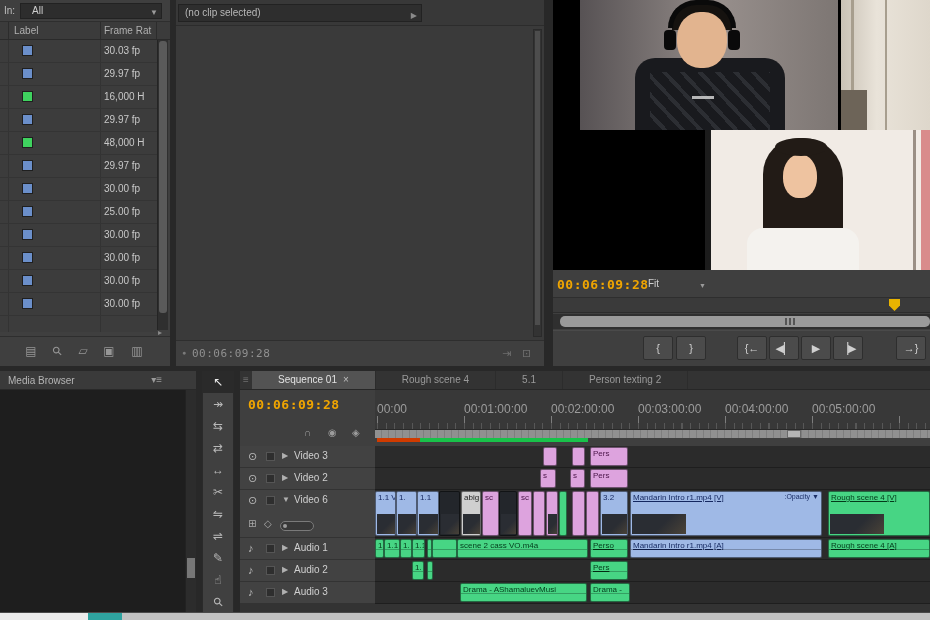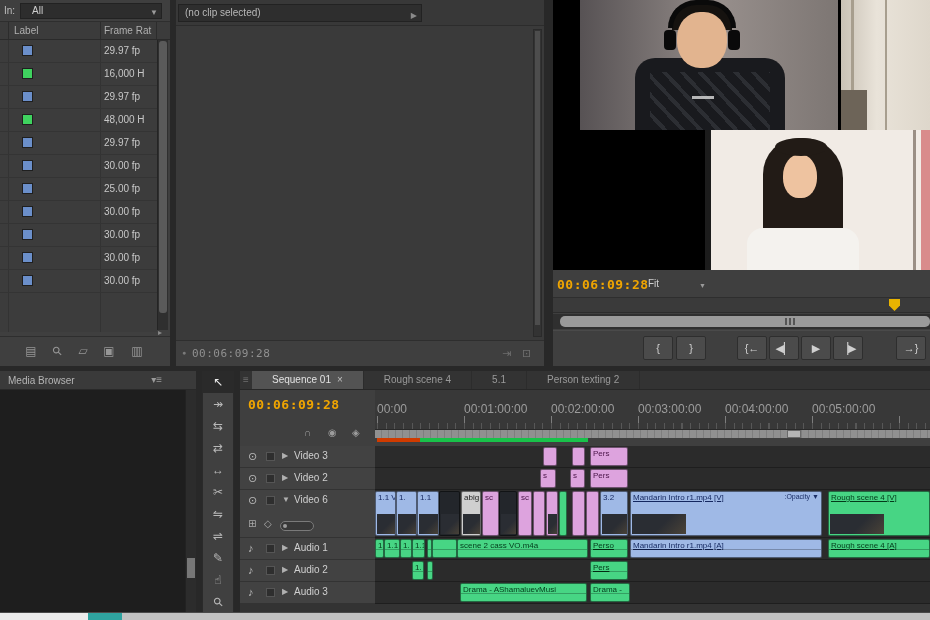--- a/index.html
+++ b/index.html
@@ -97,21 +97,21 @@
   
   #tools-panel{left:202px;top:371px;width:32px;height:241px;background:#404040;border-left:1px solid #2a2a2a;border-right:1px solid #2a2a2a;overflow:hidden}
   .tool{height:22px;line-height:22px;text-align:center;color:#b8b8b8;font-size:12px}
   .tool.active{background:#2a2a2a;color:#ececec}
   .rot{display:inline-block;transform:rotate(-45deg)}
 
   
   #timeline-panel{left:240px;top:371px;width:690px;height:241px;background:#3f3f3f;overflow:hidden}
   .tl-tabs{position:absolute;left:0;top:0;width:100%;height:19px;background:#333;border-bottom:1px solid #272727;display:flex}
   .tl-grip{width:12px;text-align:center;color:#6f6f6f;line-height:18px}
-  .tab{padding:0 20px;line-height:18px;color:#9a9a9a;border-right:1px solid #2c2c2c;white-space:nowrap}
+  .tab{padding:0 26px;line-height:18px;color:#9a9a9a;border-right:1px solid #2c2c2c;white-space:nowrap}
   .tab.active{background:#535353;color:#e2e2e2}
   .tab .tab-close{margin-left:6px;color:#bdbdbd}
   .tl-timecode{position:absolute;left:8px;top:26px;font-size:13px}
   .tl-ico{position:absolute;top:56px;font-size:10px;color:#9c9c9c}
   .tl-ruler{position:absolute;left:135px;top:19px;width:555px;height:40px;background:#383838;border-bottom:1px solid #2a2a2a}
   .ruler-label{position:absolute;top:12px;font-size:12px;color:#9c9c9c;white-space:nowrap}
   .ticks-minor{position:absolute;left:2px;right:0;bottom:0;height:6px;
       background:repeating-linear-gradient(90deg,#575757 0 1px,transparent 1px 8.7px)}
   .ticks-major{position:absolute;left:2px;right:0;bottom:0;height:13px;
       background:repeating-linear-gradient(90deg,#7d7d7d 0 1px,transparent 1px 87px)}
@@ -170,20 +170,24 @@
         <i style="left:100px"></i>
         <i style="left:156px"></i>
       <span class="pp-col-label">Label</span>
       <span class="pp-col-rate">Frame Rat</span>
     </div>
     <div class="pp-rows">
 
       <div class="col-line" style="left:8px"></div>
       <div class="col-line" style="left:100px"></div>
 
+        <div class="pp-row">
+          <span class="pp-swatch blue"></span>
+          <span class="pp-rate">30.03 fp</span>
+        </div>
 
         <div class="pp-row">
           <span class="pp-swatch blue"></span>
           <span class="pp-rate">29.97 fp</span>
         </div>
 
         <div class="pp-row">
           <span class="pp-swatch green"></span>
           <span class="pp-rate">16,000 H</span>
         </div>

